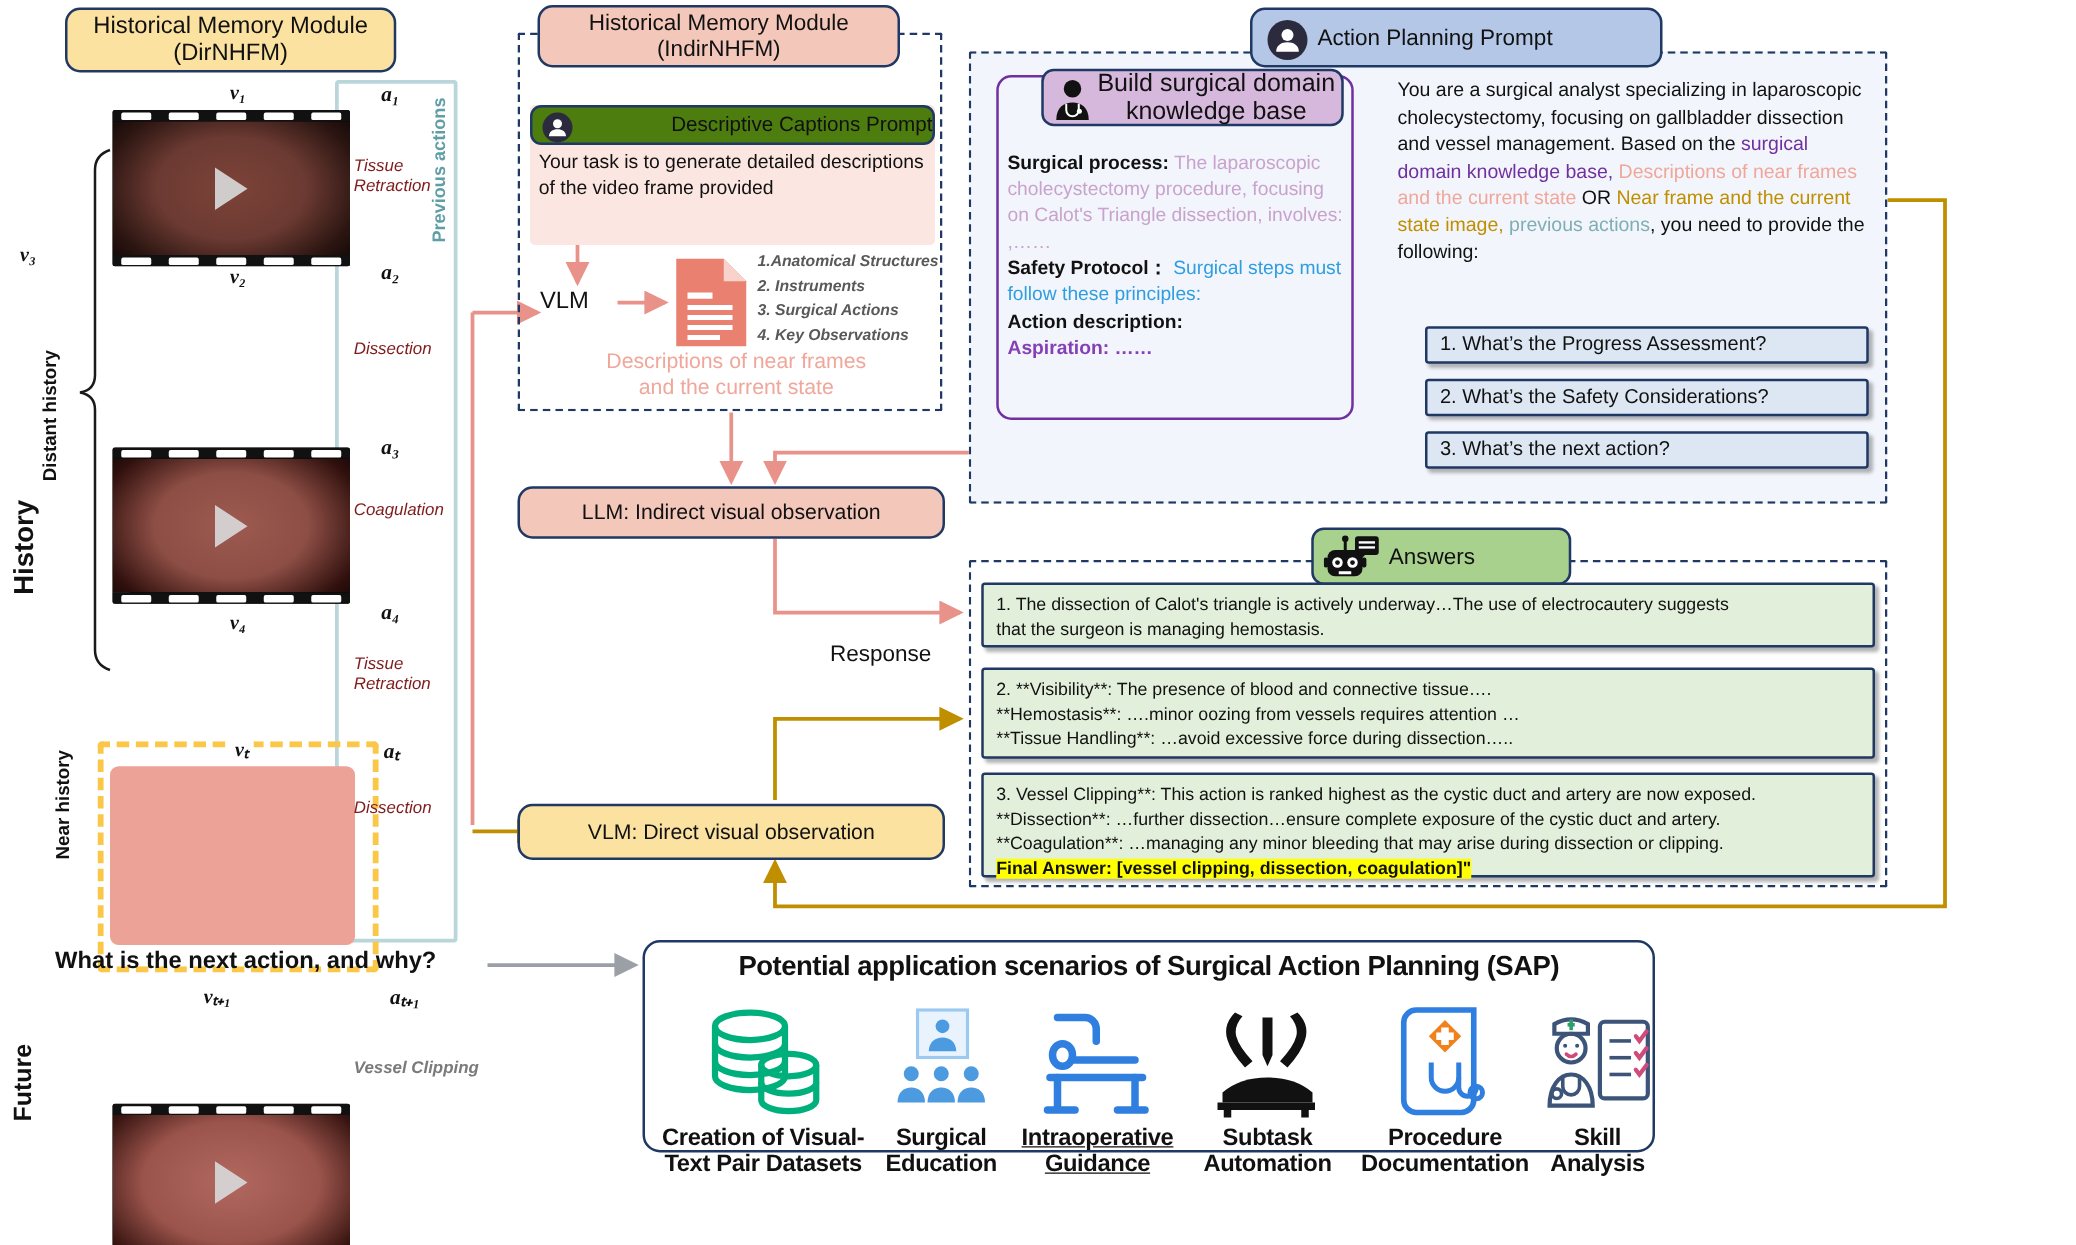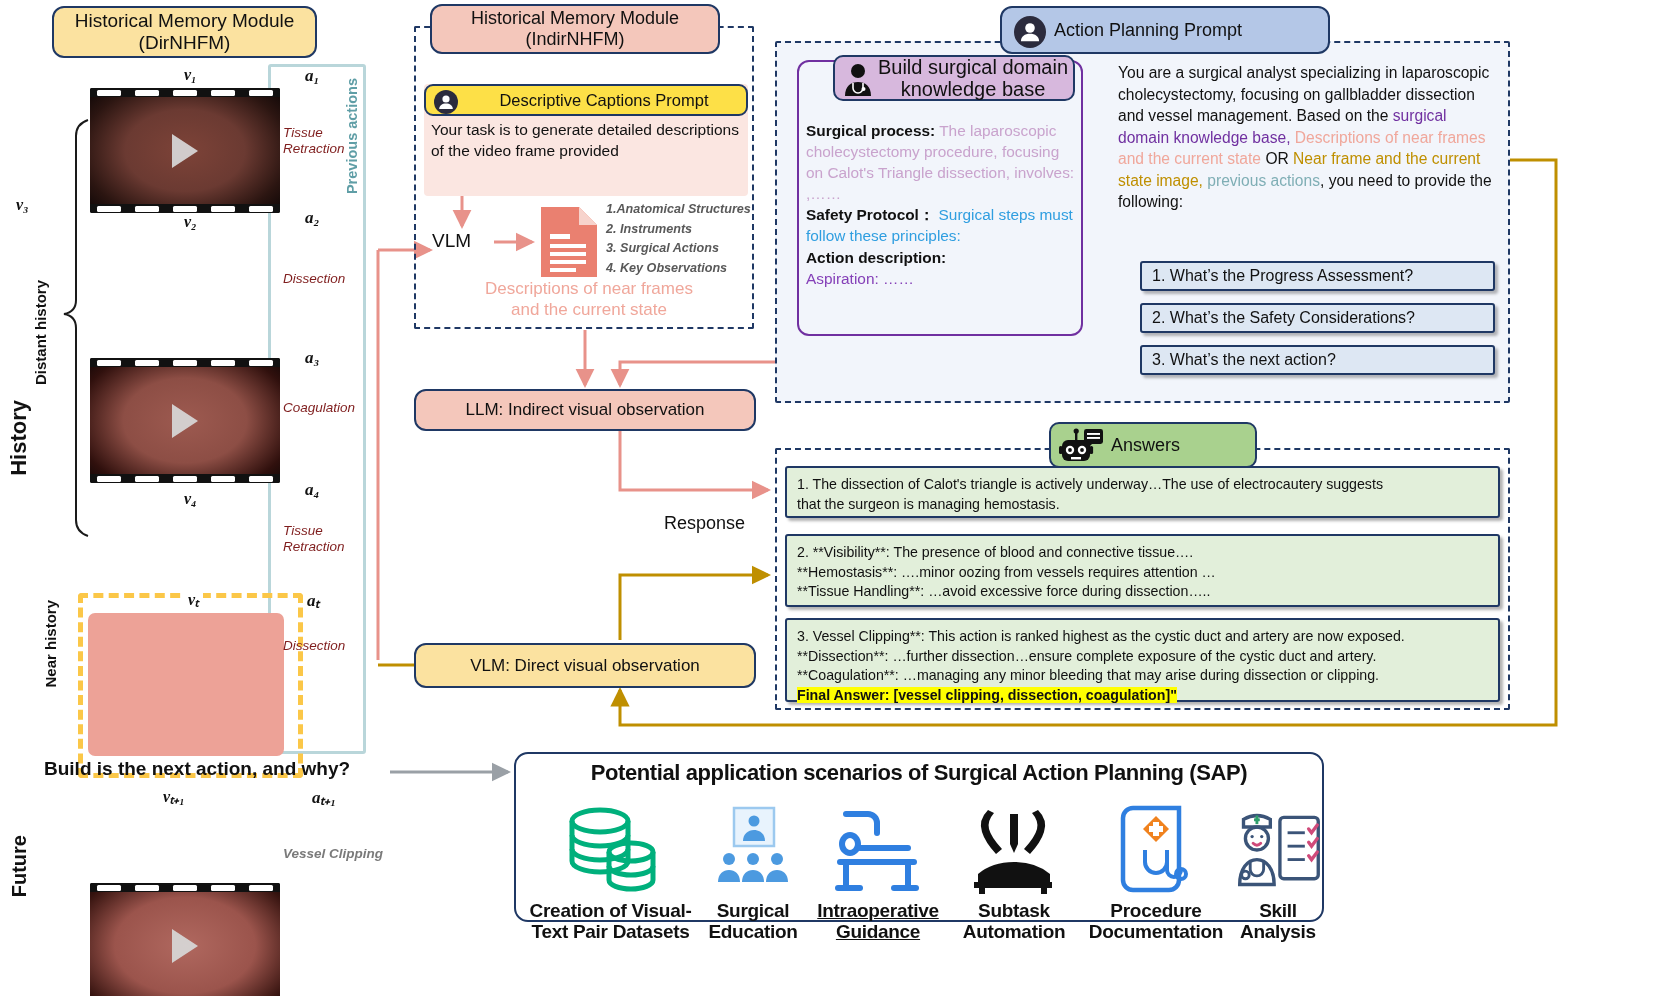--- a/index.html
+++ b/index.html
@@ -236,36 +236,36 @@
   <div>Retraction</div>
 </div>
 
 <div class="abs" style="left:78px; top:593px; width:225px; height:185px; border:5px dashed #fbc748; border-radius:4px;"></div>
 <div class="abs vvar" style="left:184px; top:588px; background:#fff; padding:0 4px;">vₜ</div>
 <div class="abs" style="left:88px; top:613px; width:196px; height:143px; background:#eda297; border-radius:7px;"></div>
 
 <div class="abs avar" style="left:307px; top:588px;">aₜ</div>
 <div class="abs actlabel" style="left:283px; top:638px;">Dissection</div>
 
-<div class="abs" style="left:44px; top:758px; font-size:19px; font-weight:bold;">Build is the next action, and why?</div>
+<div class="abs" style="left:44px; top:758px; font-size:19px; font-weight:bold;">What is the next action, and why?</div>
 
 <div class="abs vvar" style="left:163px; top:785px;">vₜ₊₁</div>
 
 <div class="abs avar" style="left:312px; top:785px;">aₜ₊₁</div>
 <div class="abs actlabel" style="left:283px; top:846px; color:#7a7a7a; font-weight:bold;">Vessel Clipping</div>
 
 <div class="abs dashed" style="left:414px; top:26px; width:340px; height:303px; border-radius:2px;"></div>
 
 <div class="abs pill" style="left:430px; top:4px; width:290px; height:50px; background:#f4c7bb; font-size:18px; flex-direction:column;">
   <span>Historical Memory Module</span>
   <span>(IndirNHFM)</span>
 </div>
 
 <div class="abs" style="left:424px; top:84px; width:324px; height:112px; background:#fbe6e1; border-radius:4px;"></div>
-<div class="abs pill" style="left:424px; top:84px; width:324px; height:32px; background:#fde047; border-radius:9px; justify-content:center; padding-left:6px;">
+<div class="abs pill" style="left:424px; top:84px; width:324px; height:32px; background:#4d7c0f; border-radius:9px; justify-content:flex-end; padding-left:6px;">
   <span class="abs" style="left:8px; top:4px; width:24px; height:24px; border-radius:50%; background:#2b2b3d;">
     <svg width="24" height="24" viewBox="0 0 24 24">
         <circle cx="12" cy="9" r="3.6" fill="#fff"></circle>
         <path d="M5.2 19c0-3.6 3-5.6 6.8-5.6S18.8 15.4 18.8 19z" fill="#fff"></path>
       </svg>
   </span>
   <span style="margin-left:30px; font-size:16.5px;">Descriptive Captions Prompt</span>
 </div>
 <div class="abs bodytext" style="left:431px; top:120px; width:312px;">Your task is to generate detailed descriptions of the video frame provided</div>
 
@@ -311,21 +311,21 @@
     <span>Build surgical domain</span><br>
     <span>knowledge base</span>
   </span>
 </div>
 <div class="abs bodytext" style="left:806px; top:120px; width:272px; font-size:15.4px; line-height:1.37;">
   <span style="font-weight:bold;">Surgical process:</span>
   <span style="color:#c9a3cd;">The laparoscopic cholecystectomy procedure, focusing on Calot's Triangle dissection, involves: ,……</span><br>
   <span style="font-weight:bold;">Safety Protocol：</span>
   <span style="color:#2f9ee0;">Surgical steps must follow these principles:</span><br>
   <span style="font-weight:bold;">Action description:</span><br>
-  <span style="color:#8540b8;">Aspiration: ……</span>
+  <span style="color:#8540b8;font-weight:bold;">Aspiration: ……</span>
 </div>
 
 <div class="abs pill" style="left:1000px; top:6px; width:330px; height:48px; background:#b4c7e7; border-radius:12px; justify-content:flex-start; padding-left:8px;">
   <span class="abs" style="left:12px; top:8px; width:32px; height:32px; border-radius:50%; background:#2b2b3d;">
     <svg width="32" height="32" viewBox="0 0 24 24">
         <circle cx="12" cy="9" r="3.6" fill="#fff"></circle>
         <path d="M5.2 19c0-3.6 3-5.6 6.8-5.6S18.8 15.4 18.8 19z" fill="#fff"></path>
       </svg>
   </span>
   <span style="margin-left:44px; font-size:18px;">Action Planning Prompt</span>

